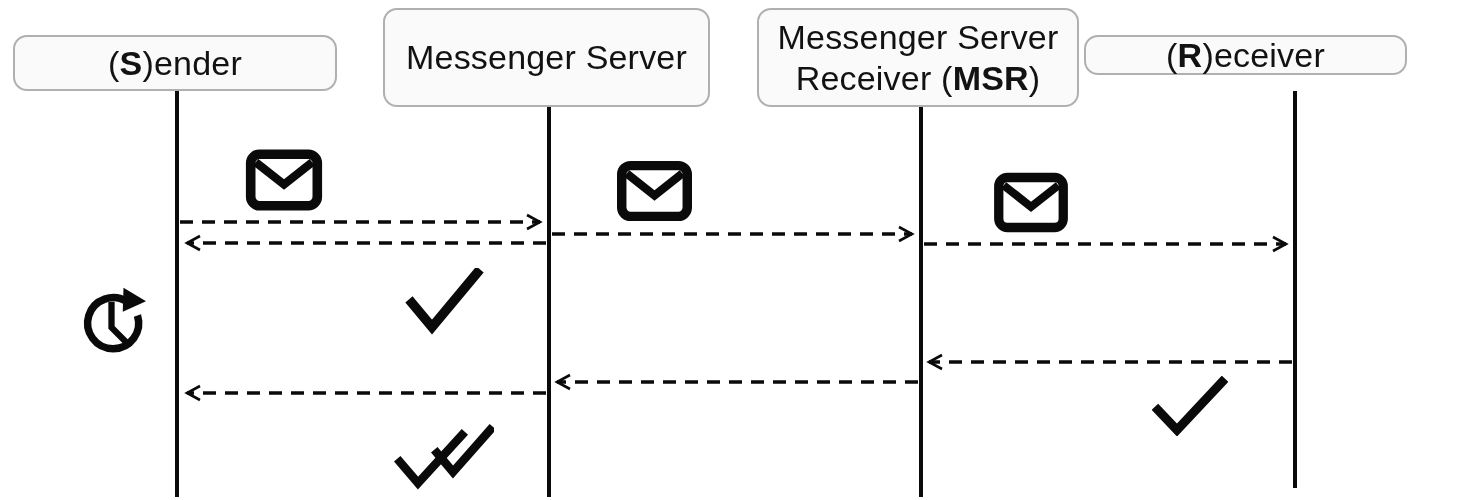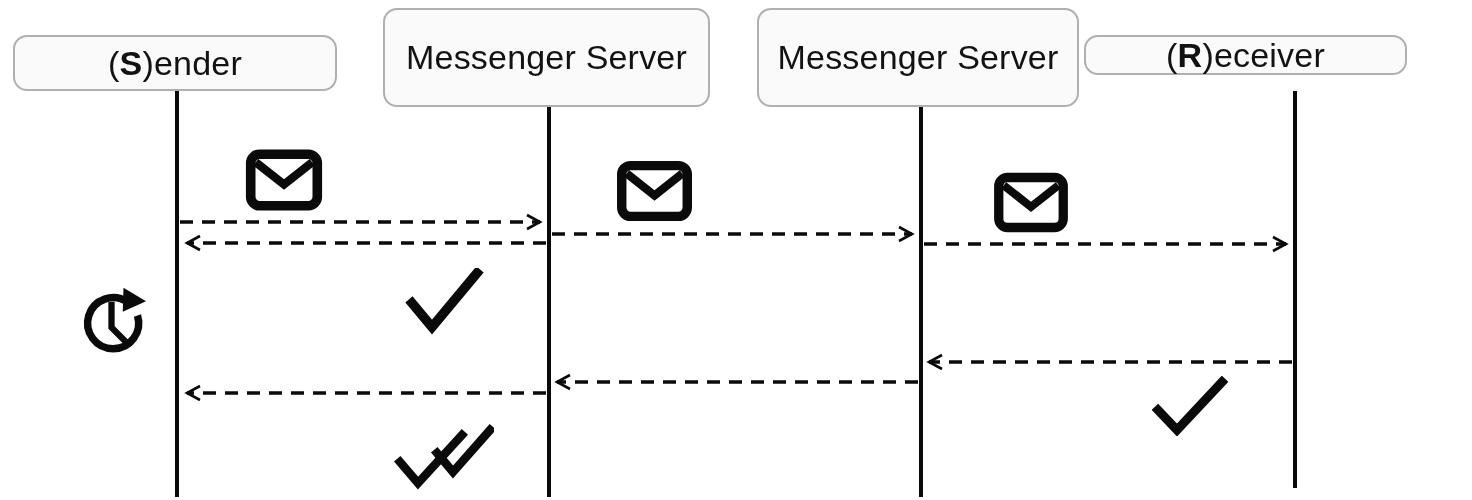--- a/index.html
+++ b/index.html
@@ -47,20 +47,21 @@
   <div class="actor" style="left:13px; top:35px; width:324px; height:56px;">
     <div><span>(</span><b>S</b><span>)ender</span></div>
   </div>
 
   <div class="actor" style="left:383px; top:8px; width:327px; height:99px;">
     <div>Messenger Server</div>
   </div>
 
   <div class="actor" style="left:757px; top:8px; width:322px; height:99px;">
     <div>Messenger Server</div>
+    <div><span>Receiver (</span><b>MSR</b><span>)</span></div>
   </div>
 
   <div class="actor" style="left:1084px; top:35px; width:323px; height:40px;">
     <div><span>(</span><b>R</b><span>)eceiver</span></div>
   </div>
 
   <div class="lifeline" style="left:175px; top:91px;  height:406px;"></div>
   <div class="lifeline" style="left:547px; top:107px; height:390px;"></div>
   <div class="lifeline" style="left:919px; top:107px; height:390px;"></div>
   <div class="lifeline" style="left:1293px; top:91px; height:397px;"></div>

